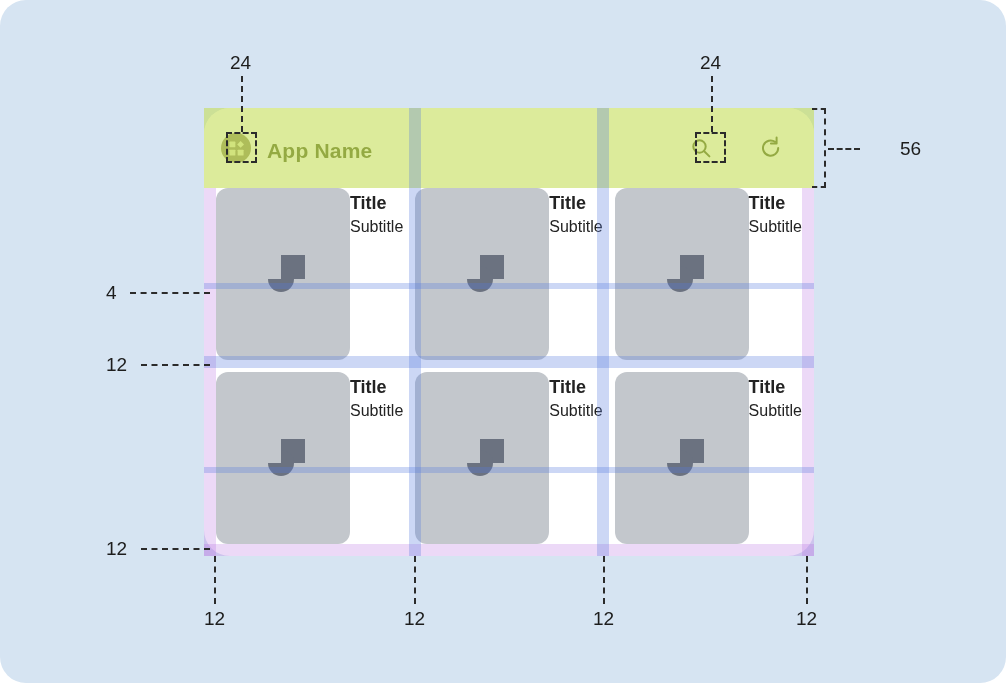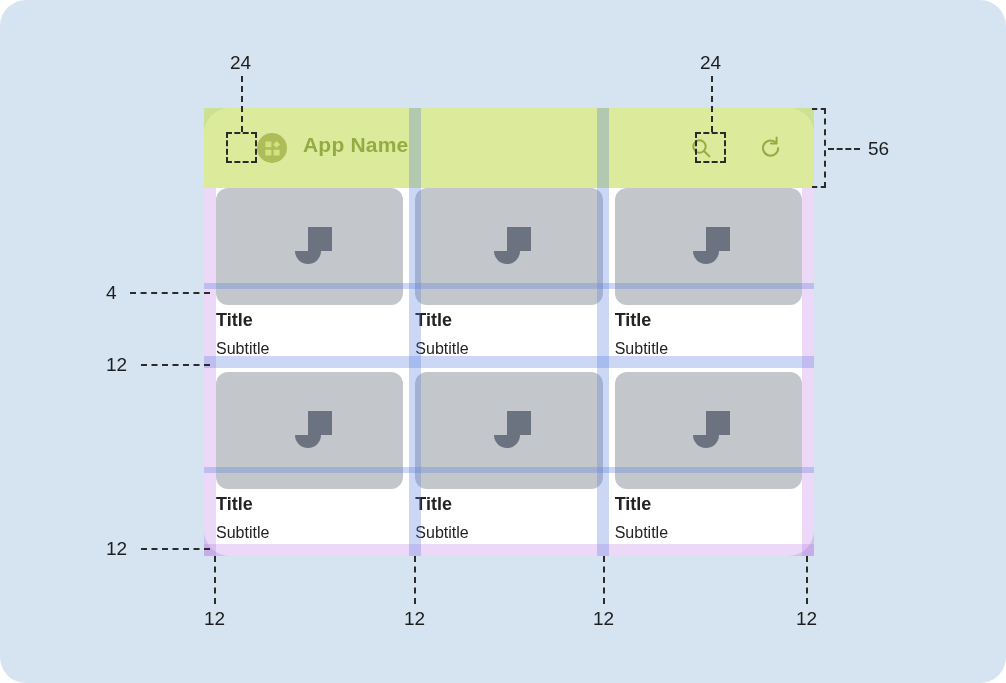--- a/index.html
+++ b/index.html
@@ -41,25 +41,24 @@
     position: absolute;
     left: 0; top: 0;
     width: 610px;
     height: 80px;
     background: #ffffff;
     display: flex;
     align-items: center;
   }
   #appbar-inner {
     display: flex;
-    align-items: flex-start;
-    padding-left: 27px;
+    align-items: flex-end;
+    padding-left: 17px;
     width: 100%;
     box-sizing: border-box;
-    margin-left: 26px;
   }
   .app-logo {
     width: 30px; height: 30px;
     border-radius: 50%;
     background: #8d8d5c;
     display: flex;
     align-items: center;
     justify-content: center;
     flex: 0 0 auto;
   }
@@ -92,21 +91,21 @@
     padding: 0 12px 12px 12px;
     box-sizing: border-box;
     display: grid;
     grid-template-columns: repeat(3, 1fr);
     grid-template-rows: repeat(2, 1fr);
     column-gap: 12px;
     row-gap: 12px;
   }
   .card {
     display: flex;
-    flex-direction: column;
+    flex-direction: row;
     background: transparent;
     min-width: 0;
   }
   .card-media {
     flex: 1 1 auto;
     background: #c3c7cc;
     border-radius: 12px;
     display: flex;
     align-items: center;
     justify-content: center;
@@ -120,21 +119,21 @@
     font-size: 18px;
     font-weight: bold;
     color: #232323;
     line-height: 1.25;
   }
   .card-subtitle {
     font-size: 16px;
     font-weight: normal;
     color: #232323;
     line-height: 1.3;
-    margin-top: 8px;
+    margin-top: 2px;
   }
 
   
   .overlay { position: absolute; pointer-events: none; }
 
   
   #ov-appbar {
     left: 204px; top: 108px;
     width: 610px; height: 80px;
     background: rgba(196, 221, 89, 0.60);
@@ -309,21 +308,21 @@
   <div class="anno-num" style="left:230px; top:52px;">24</div>
   <div class="dash-v" style="left:241px; top:76px; height:56px;"></div>
   <div class="dash-box" style="left:226px; top:132px; width:31px; height:31px;"></div>
 
   <div class="anno-num" style="left:700px; top:52px;">24</div>
   <div class="dash-v" style="left:711px; top:76px; height:56px;"></div>
   <div class="dash-box" style="left:695px; top:132px; width:31px; height:31px;"></div>
 
   <div class="dash-bracket" style="left:812px; top:108px; width:14px; height:80px;"></div>
   <div class="dash-h" style="left:828px; top:148px; width:32px;"></div>
-  <div class="anno-num" style="left:868px; top:138px;">56</div>
+  <div class="anno-num" style="left:900px; top:138px;">56</div>
 
   <div class="anno-num" style="left:106px; top:282px;">4</div>
   <div class="dash-h" style="left:130px; top:292px; width:80px;"></div>
 
   <div class="anno-num" style="left:106px; top:354px;">12</div>
   <div class="dash-h" style="left:141px; top:364px; width:69px;"></div>
 
   <div class="anno-num" style="left:106px; top:538px;">12</div>
   <div class="dash-h" style="left:141px; top:548px; width:69px;"></div>
 

